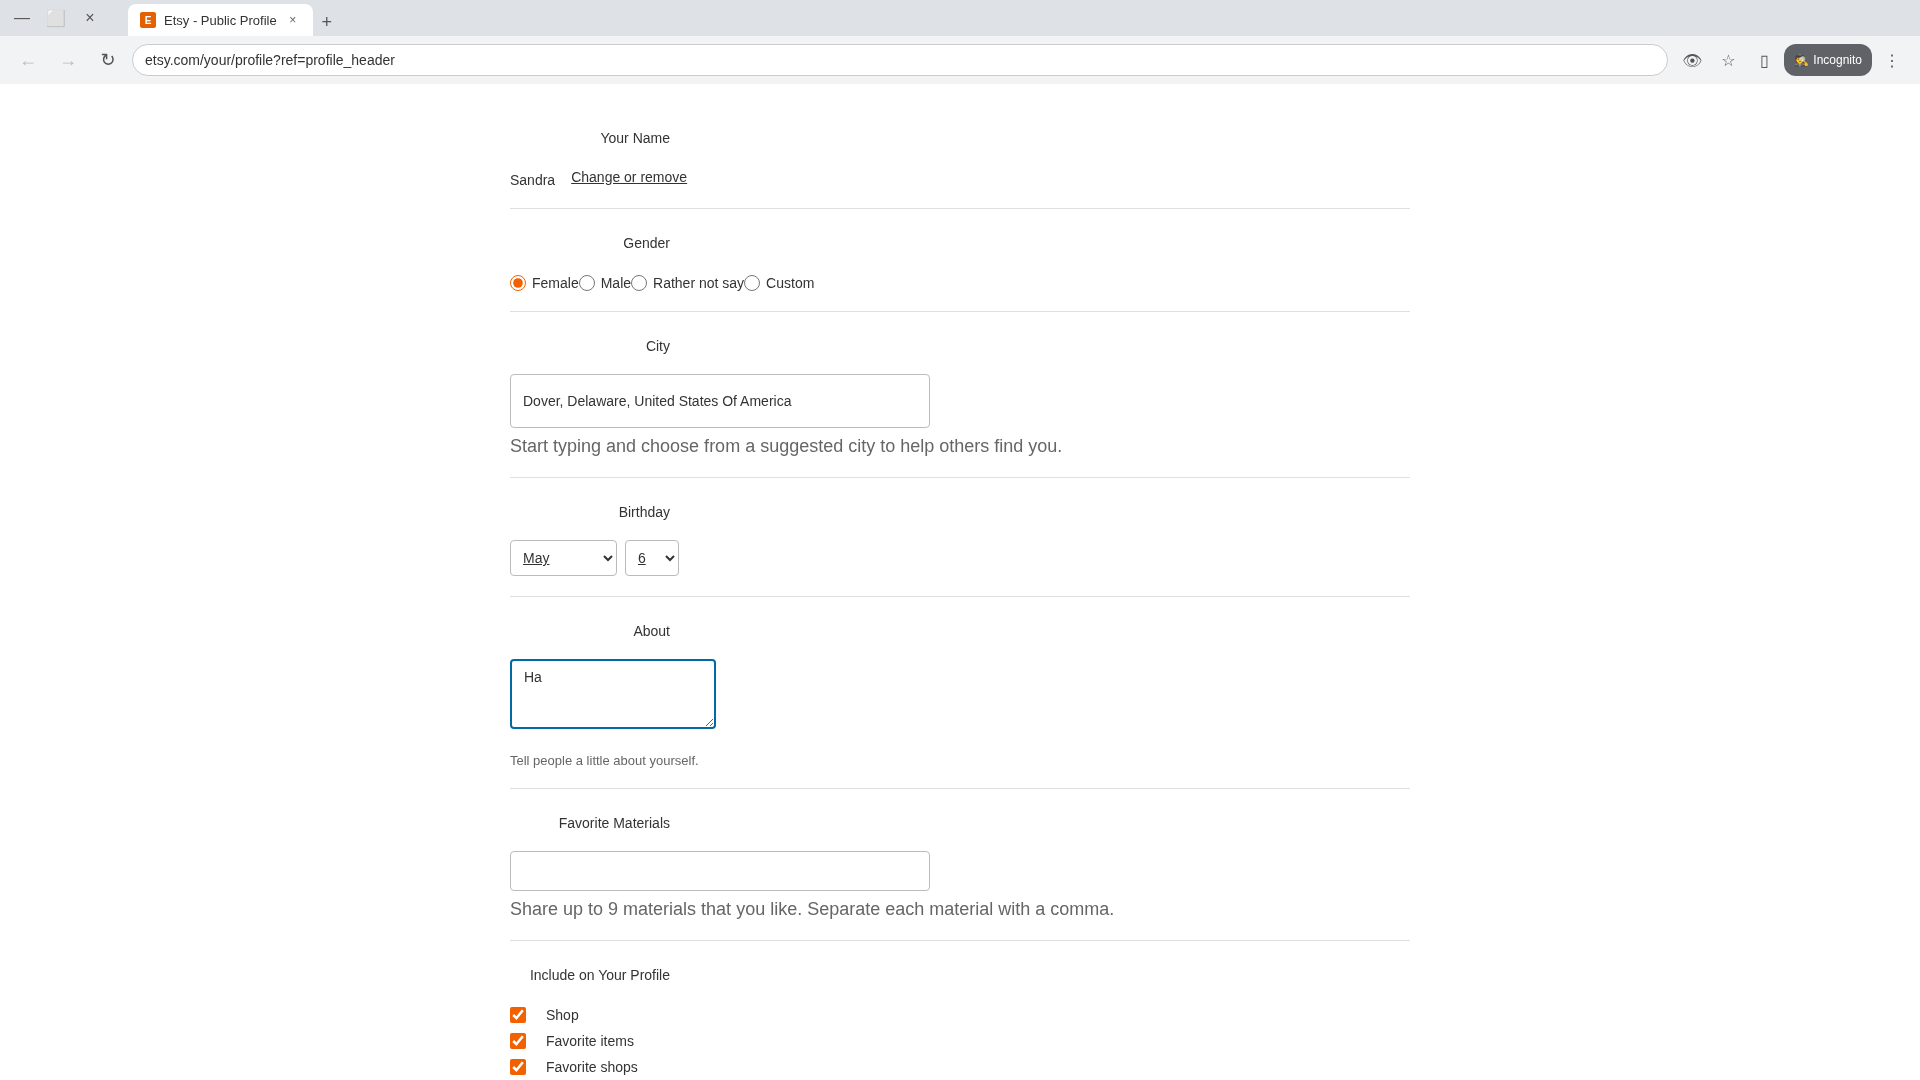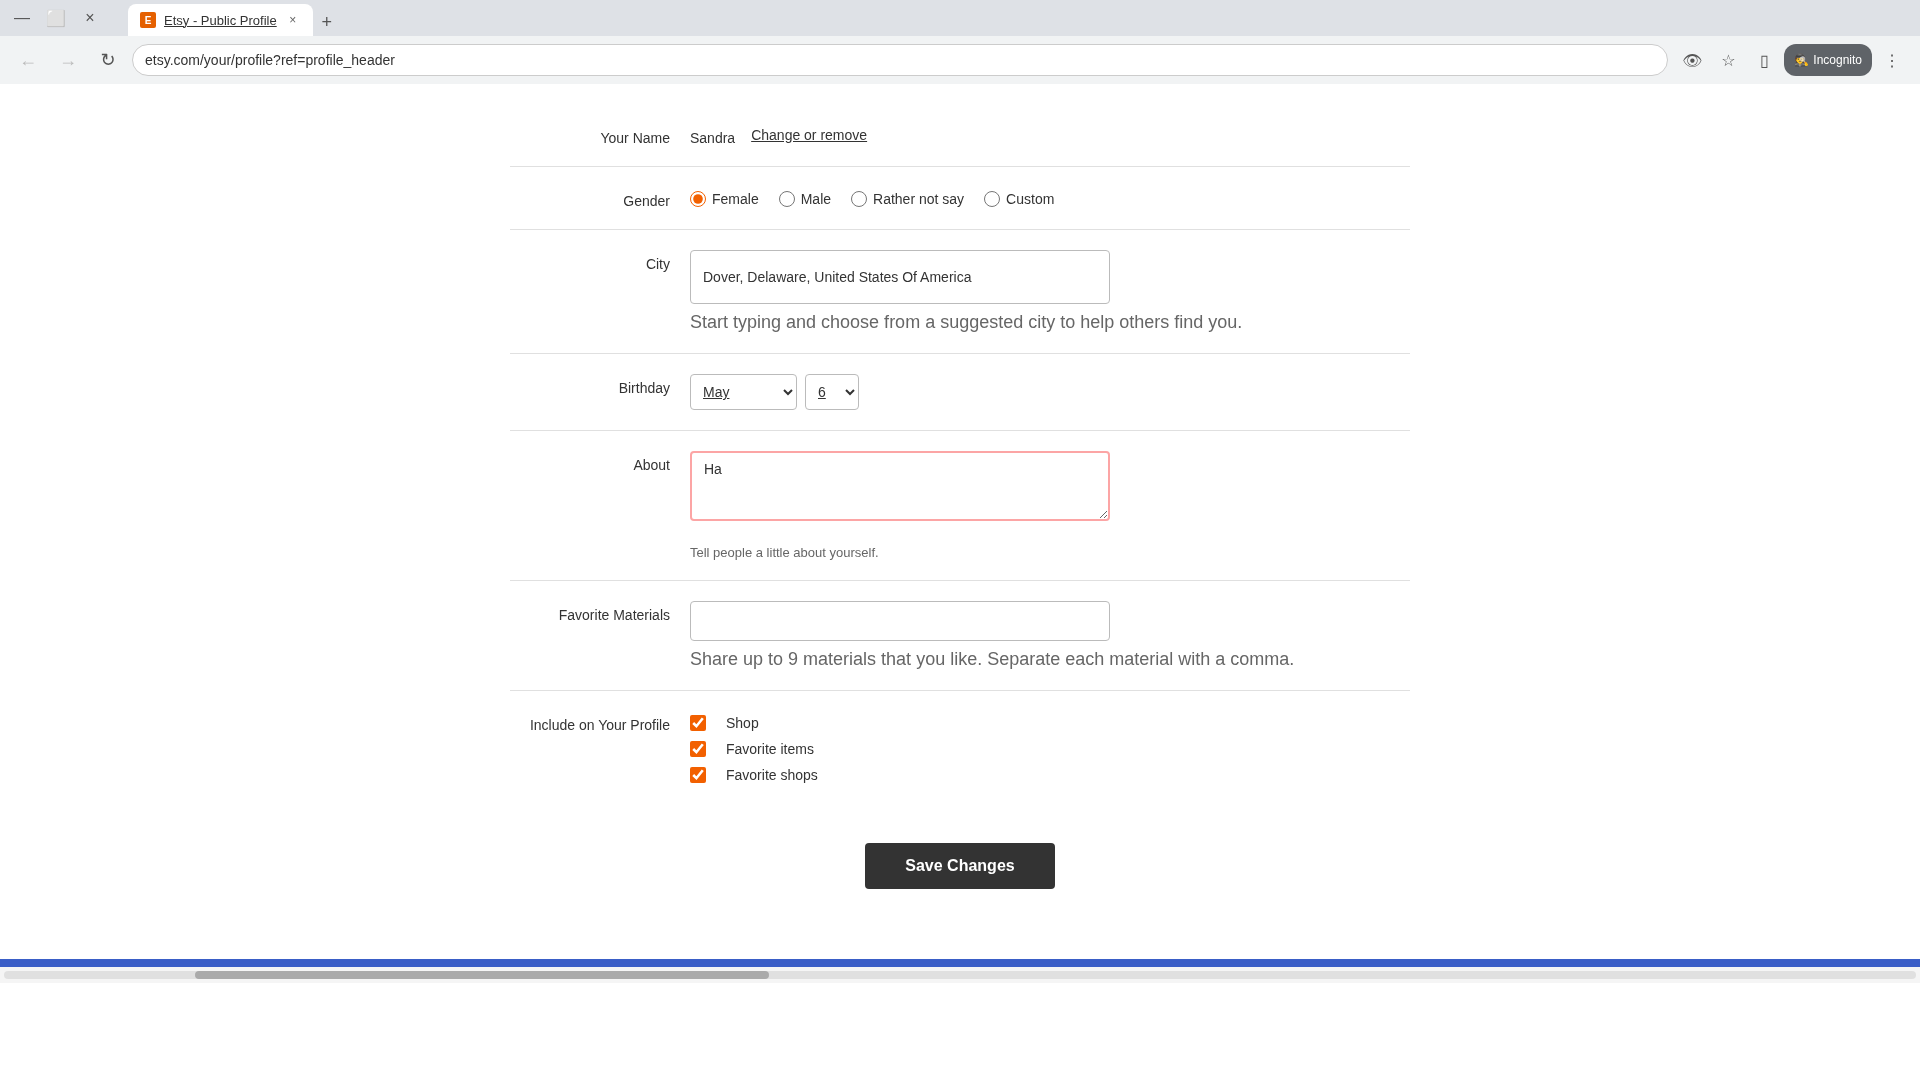--- a/index.html
+++ b/index.html
@@ -70,21 +70,20 @@
       justify-content: center;
       color: white;
       font-size: 10px;
       font-weight: bold;
     }
     .tab-title {
       flex: 1;
       overflow: hidden;
       text-overflow: ellipsis;
       white-space: nowrap;
-      text-decoration: underline;
     }
     .tab-close {
       width: 16px;
       height: 16px;
       border-radius: 50%;
       border: none;
       background: transparent;
       cursor: pointer;
       display: flex;
       align-items: center;
@@ -185,20 +184,21 @@
     .form-container {
       width: 980px;
       background: #fff;
     }
 
     .form-row {
       display: flex;
       align-items: flex-start;
       padding: 20px 40px;
       gap: 20px;
+      flex-direction: column;
     }
 
     .form-label {
       width: 160px;
       min-width: 160px;
       font-size: 14px;
       color: #333;
       padding-top: 6px;
       text-align: right;
     }
@@ -222,21 +222,20 @@
       color: #333;
       text-decoration: underline;
       font-size: 14px;
       cursor: pointer;
     }
 
     
     .gender-options {
       display: flex;
       align-items: center;
-      gap: 20px;
       padding-top: 4px;
     }
     .radio-option {
       display: flex;
       align-items: center;
       gap: 6px;
       font-size: 14px;
       cursor: pointer;
     }
     .radio-option input[type="radio"] {
@@ -279,21 +278,21 @@
       background: #fff;
       cursor: pointer;
       text-decoration: underline;
     }
 
     
     .about-textarea {
       width: 100%;
       max-width: 420px;
       height: 70px;
-      border: 2px solid #fca5a5;
+      border: 2px solid #0369a1;
       border-radius: 4px;
       padding: 8px 12px;
       font-size: 14px;
       color: #333;
       resize: vertical;
       font-family: inherit;
     }
     .about-hint {
       font-size: 13px;
       color: #666;

